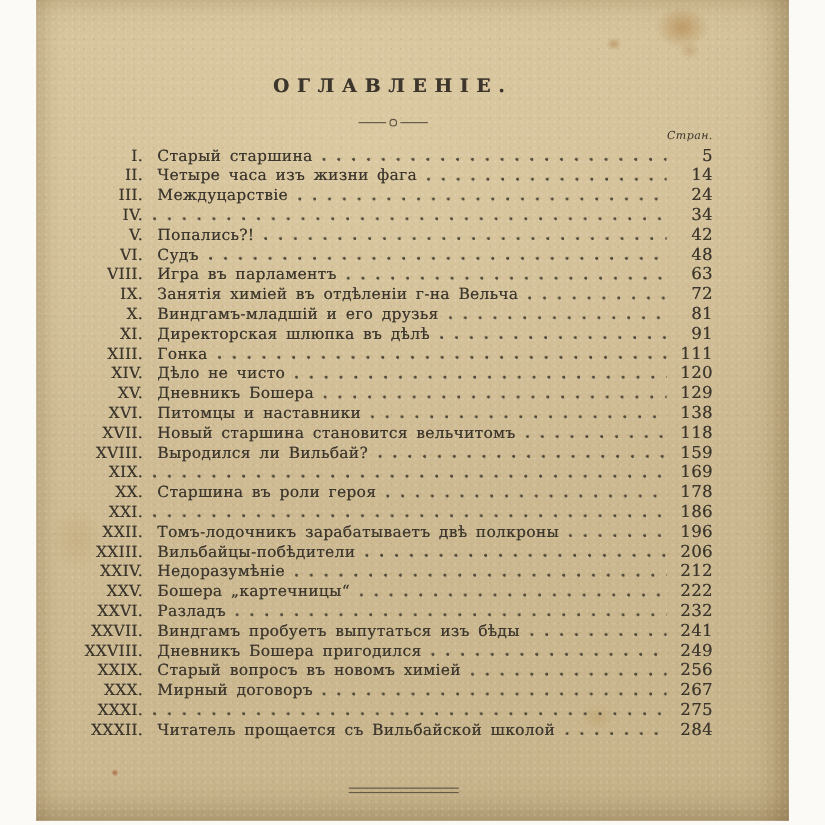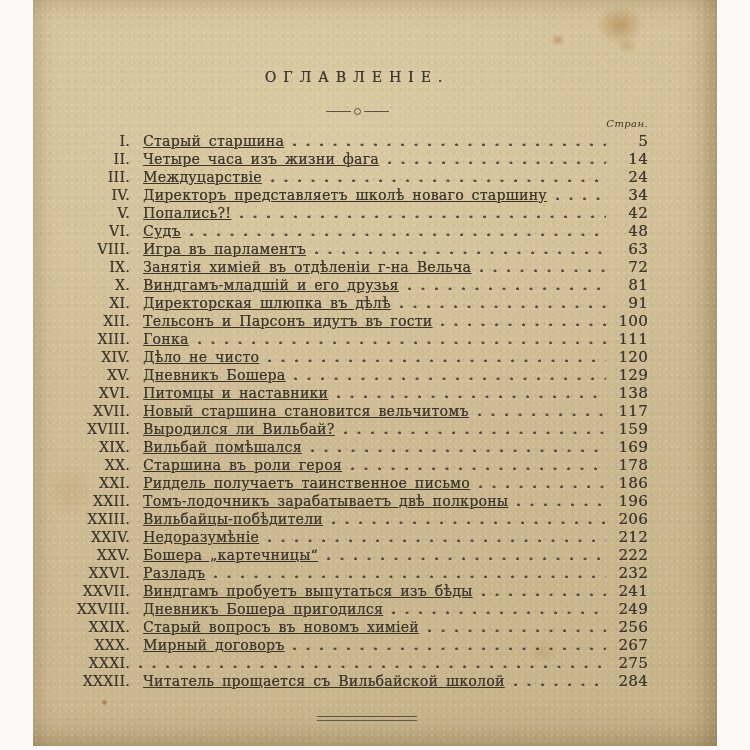--- a/index.html
+++ b/index.html
@@ -37,42 +37,43 @@
     background:radial-gradient(closest-side, rgba(150,60,25,.6), rgba(150,60,25,0));}
   .stain-e{left:495px;top:640px;width:30px;height:24px;
     background:radial-gradient(closest-side, rgba(172,132,62,.25), rgba(172,132,62,0));}
   .stain-f{left:14px;top:460px;width:46px;height:60px;
     background:radial-gradient(closest-side, rgba(164,124,62,.18), rgba(164,124,62,0));}
   .corner-shadow{position:absolute;left:0;bottom:0;width:30px;height:11px;
     background:radial-gradient(closest-side at 20% 100%, rgba(55,40,20,.55), rgba(55,40,20,0));}
 
   .toc-title{
     position:absolute;left:0;top:69px;width:648px;text-align:center;
-    font-size:14px;letter-spacing:7px;color:var(--ink,#3b352c);
+    font-size:17px;letter-spacing:7px;color:var(--ink,#3b352c);
     text-shadow:.3px 0 0 rgba(59,53,44,.7);
+    font-weight:bold;
   }
   .title-divider{
     position:absolute;left:0;top:108px;width:648px;height:7px;
     display:flex;justify-content:center;align-items:center;
   }
   .title-divider .dash{width:25px;height:1.4px;background:rgba(59,53,44,.8);}
   .title-divider .ring{width:5px;height:5px;border:1.2px solid rgba(59,53,44,.8);
     border-radius:50%;margin:0 3px;background:transparent;}
 
   .pages-header{
     position:absolute;top:118px;right:69px;
     font-size:10px;color:var(--ink,#3b352c);letter-spacing:.4px;font-style:italic;
   }
 
   .toc-list{position:absolute;left:22px;top:132px;width:593px;color:var(--ink,#3b352c);}
   .row{display:flex;align-items:baseline;height:18px;font-size:14px;
     letter-spacing:.3px;word-spacing:3px;white-space:nowrap;
     text-shadow:.25px 0 0 rgba(59,53,44,.65);}
   .num{flex:none;width:75px;text-align:right;}
-  .chapter{flex:none;margin-left:13px;text-decoration:underline;}
+  .chapter{flex:none;margin-left:13px;}
   .leader{
     flex:1 1 auto;align-self:flex-end;height:4px;margin:0 4px 3px 9px;min-width:10px;
     background-image:radial-gradient(circle at 1.6px 1.8px, rgba(59,53,44,.85) 1.15px, rgba(0,0,0,0) 1.6px);
     background-size:13.5px 4px;background-repeat:repeat-x;
   }
   .pg{flex:none;width:38px;text-align:right;font-size:15px;}
 
   .end-rule{
     position:absolute;left:284px;top:716px;width:100px;height:3px;
     border-top:1.4px solid rgba(62,55,44,.8);
@@ -120,21 +121,20 @@
 
   <div class="row">
     <span class="num">III.</span>
     <span class="chapter">Междуцарствіе</span>
     <span class="leader"></span>
     <span class="pg">24</span>
   </div>
 
   <div class="row">
     <span class="num">IV.</span>
-    <span class="chapter">Директоръ представляетъ школѣ новаго старшину</span>
     <span class="leader"></span>
     <span class="pg">34</span>
   </div>
 
   <div class="row">
     <span class="num">V.</span>
     <span class="chapter">Попались?!</span>
     <span class="leader"></span>
     <span class="pg">42</span>
   </div>
@@ -168,26 +168,20 @@
     <span class="pg">81</span>
   </div>
 
   <div class="row">
     <span class="num">XI.</span>
     <span class="chapter">Директорская шлюпка въ дѣлѣ</span>
     <span class="leader"></span>
     <span class="pg">91</span>
   </div>
 
-  <div class="row">
-    <span class="num">XII.</span>
-    <span class="chapter">Тельсонъ и Парсонъ идутъ въ гости</span>
-    <span class="leader"></span>
-    <span class="pg">100</span>
-  </div>
 
   <div class="row">
     <span class="num">XIII.</span>
     <span class="chapter">Гонка</span>
     <span class="leader"></span>
     <span class="pg">111</span>
   </div>
 
   <div class="row">
     <span class="num">XIV.</span>
@@ -207,47 +201,45 @@
     <span class="num">XVI.</span>
     <span class="chapter">Питомцы и наставники</span>
     <span class="leader"></span>
     <span class="pg">138</span>
   </div>
 
   <div class="row">
     <span class="num">XVII.</span>
     <span class="chapter">Новый старшина становится вельчитомъ</span>
     <span class="leader"></span>
-    <span class="pg">117</span>
+    <span class="pg">118</span>
   </div>
 
   <div class="row">
     <span class="num">XVIII.</span>
     <span class="chapter">Выродился ли Вильбай?</span>
     <span class="leader"></span>
     <span class="pg">159</span>
   </div>
 
   <div class="row">
     <span class="num">XIX.</span>
-    <span class="chapter">Вильбай помѣшался</span>
     <span class="leader"></span>
     <span class="pg">169</span>
   </div>
 
   <div class="row">
     <span class="num">XX.</span>
     <span class="chapter">Старшина въ роли героя</span>
     <span class="leader"></span>
     <span class="pg">178</span>
   </div>
 
   <div class="row">
     <span class="num">XXI.</span>
-    <span class="chapter">Риддель получаетъ таинственное письмо</span>
     <span class="leader"></span>
     <span class="pg">186</span>
   </div>
 
   <div class="row">
     <span class="num">XXII.</span>
     <span class="chapter">Томъ-лодочникъ зарабатываетъ двѣ полкроны</span>
     <span class="leader"></span>
     <span class="pg">196</span>
   </div>

